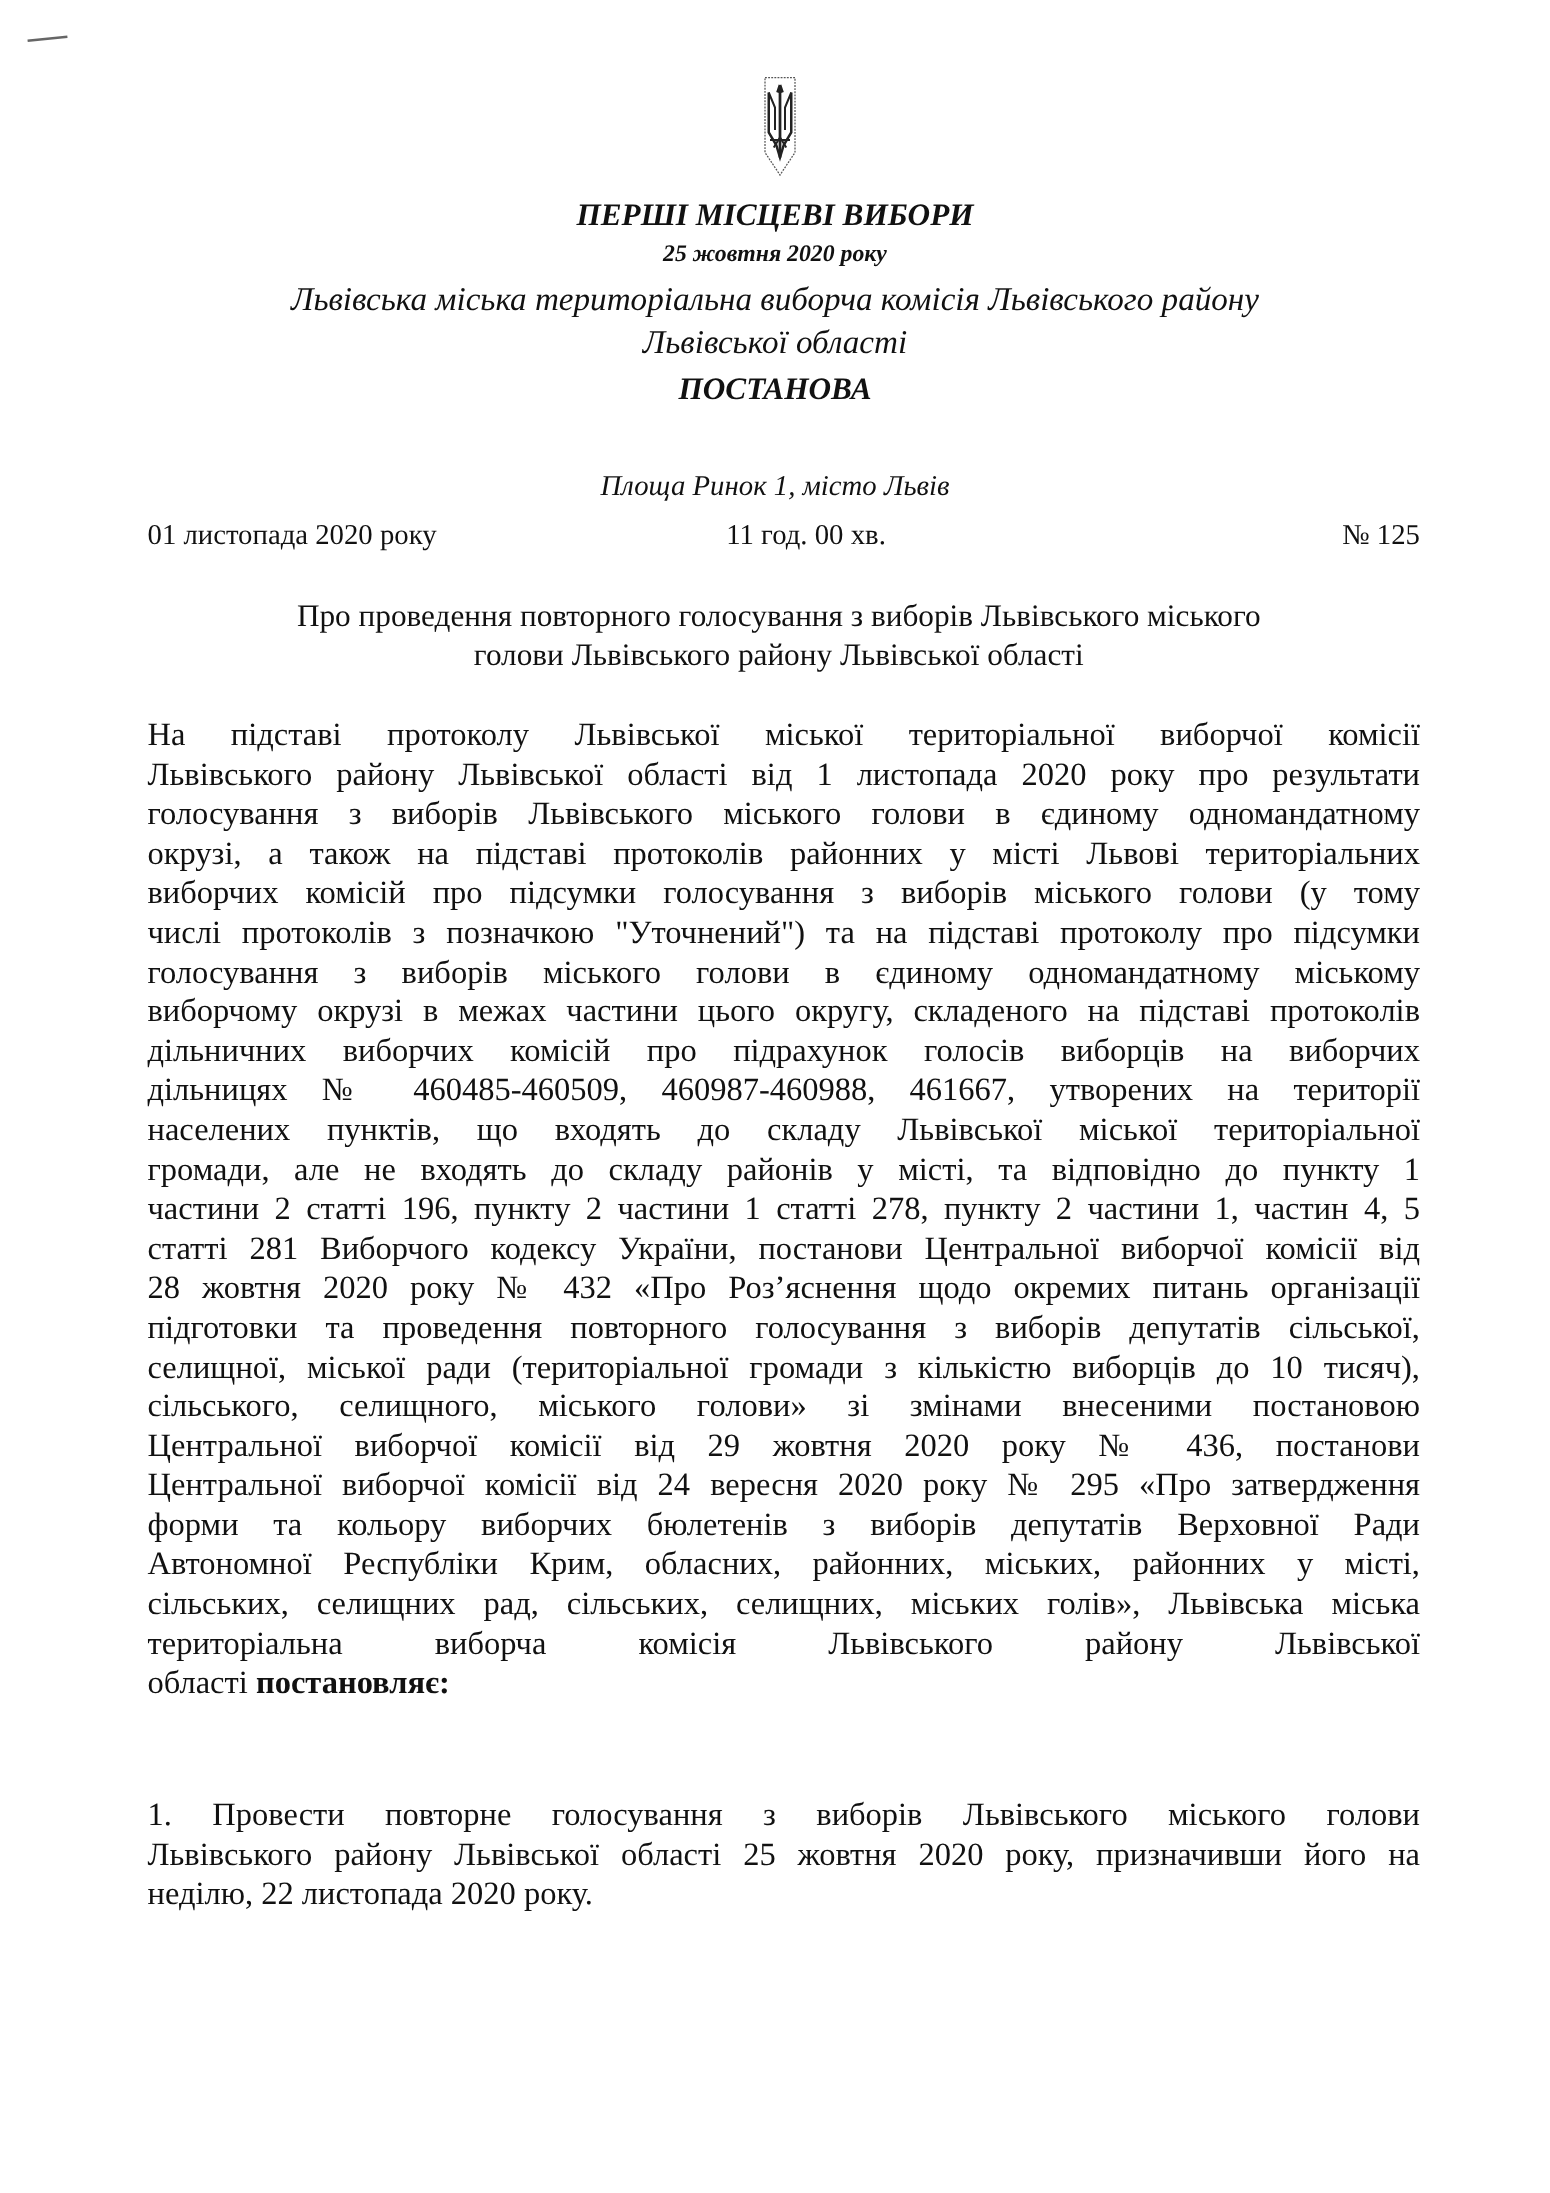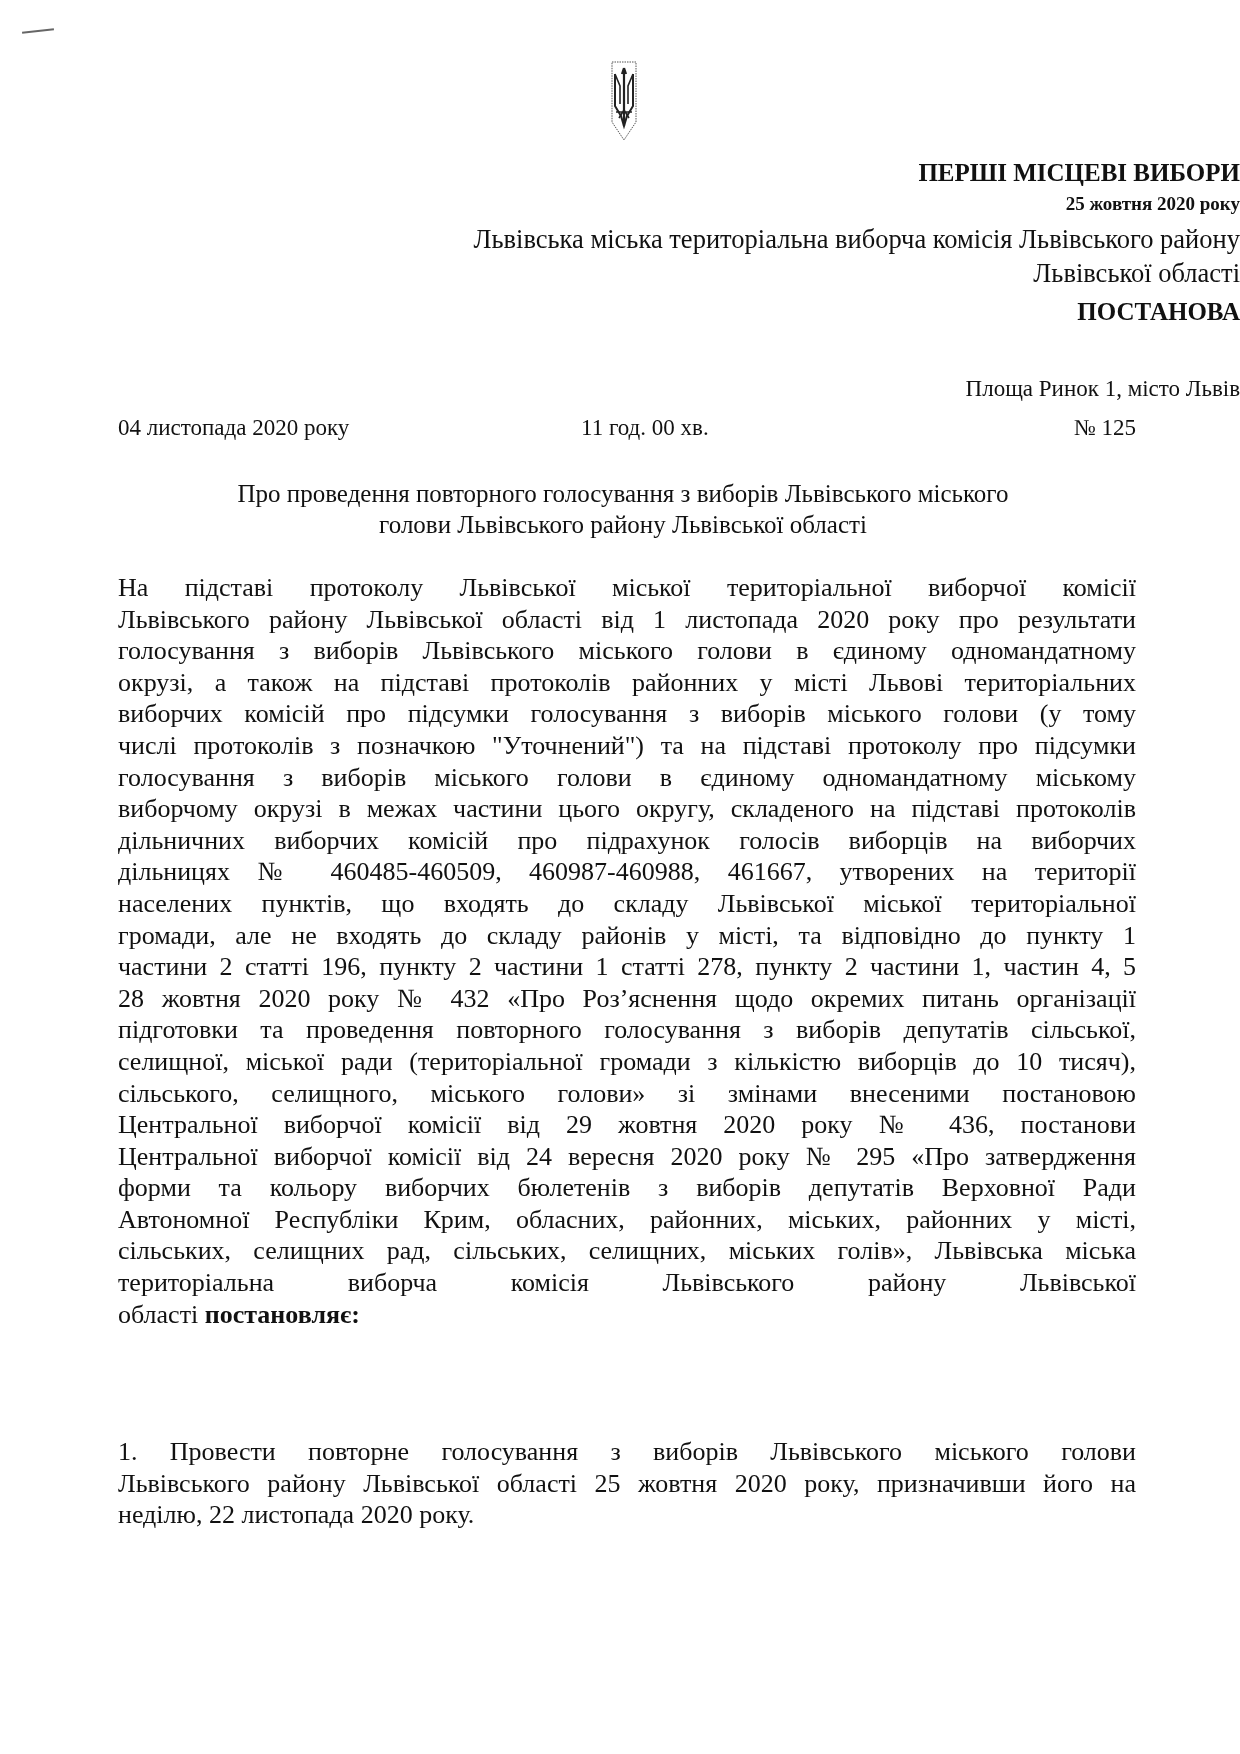--- a/index.html
+++ b/index.html
@@ -29,22 +29,23 @@
       position: absolute;
       left: 611px;
       top: 60px;
       width: 26px;
       height: 82px;
     }
     .center {
       position: absolute;
       left: 0;
       width: 1240px;
-      text-align: right;
+      text-align: center;
       white-space: nowrap;
+      font-style: italic;
     }
     .bold { font-weight: bold; }
     .h-title { top: 159px; font-size: 25px; }
     .h-date { top: 193px; font-size: 19px; }
     .h-commission1 { top: 224px; font-size: 26.5px; }
     .h-commission2 { top: 258px; font-size: 26.5px; }
     .h-decree { top: 298px; font-size: 25px; }
     .h-place { top: 376px; font-size: 23px; }
 
     .meta-row {
@@ -104,21 +105,21 @@
 </svg>
 
 <div class="center bold h-title">ПЕРШІ МІСЦЕВІ ВИБОРИ</div>
 <div class="center bold h-date">25 жовтня 2020 року</div>
 <div class="center h-commission1">Львівська міська територіальна виборча комісія Львівського району</div>
 <div class="center h-commission2">Львівської області</div>
 <div class="center bold h-decree">ПОСТАНОВА</div>
 <div class="center h-place">Площа Ринок 1, місто Львів</div>
 
 <div class="meta-row">
-  <span class="meta-date">04 листопада 2020 року</span>
+  <span class="meta-date">01 листопада 2020 року</span>
   <span class="meta-time">11 год. 00 хв.</span>
   <span class="meta-number">№ 125</span>
 </div>
 
 <div class="subject">
   <div>Про проведення повторного голосування з виборів Львівського міського</div>
   <div>голови Львівського району Львівської області</div>
 </div>
 
 <div class="para body-para">
@@ -128,20 +129,21 @@
   <span class="line">окрузі, а також на підставі протоколів районних у місті Львові територіальних</span>
   <span class="line">виборчих комісій про підсумки голосування з виборів міського голови (у тому</span>
   <span class="line">числі протоколів з позначкою "Уточнений") та на підставі протоколу про підсумки</span>
   <span class="line">голосування з виборів міського голови в єдиному одномандатному міському</span>
   <span class="line">виборчому окрузі в межах частини цього округу, складеного на підставі протоколів</span>
   <span class="line">дільничних виборчих комісій про підрахунок голосів виборців на виборчих</span>
   <span class="line">дільницях № 460485-460509, 460987-460988, 461667, утворених на території</span>
   <span class="line">населених пунктів, що входять до складу Львівської міської територіальної</span>
   <span class="line">громади, але не входять до складу районів у місті, та відповідно до пункту 1</span>
   <span class="line">частини 2 статті 196, пункту 2 частини 1 статті 278, пункту 2 частини 1, частин 4, 5</span>
+  <span class="line">статті 281 Виборчого кодексу України, постанови Центральної виборчої комісії від</span>
   <span class="line">28 жовтня 2020 року № 432 «Про Роз’яснення щодо окремих питань організації</span>
   <span class="line">підготовки та проведення повторного голосування з виборів депутатів сільської,</span>
   <span class="line">селищної, міської ради (територіальної громади з кількістю виборців до 10 тисяч),</span>
   <span class="line">сільського, селищного, міського голови» зі змінами внесеними постановою</span>
   <span class="line">Центральної виборчої комісії від 29 жовтня 2020 року № 436, постанови</span>
   <span class="line">Центральної виборчої комісії від 24 вересня 2020 року № 295 «Про затвердження</span>
   <span class="line">форми та кольору виборчих бюлетенів з виборів депутатів Верховної Ради</span>
   <span class="line">Автономної Республіки Крим, обласних, районних, міських, районних у місті,</span>
   <span class="line">сільських, селищних рад, сільських, селищних, міських голів», Львівська міська</span>
   <span class="line">територіальна виборча комісія Львівського району Львівської</span>

